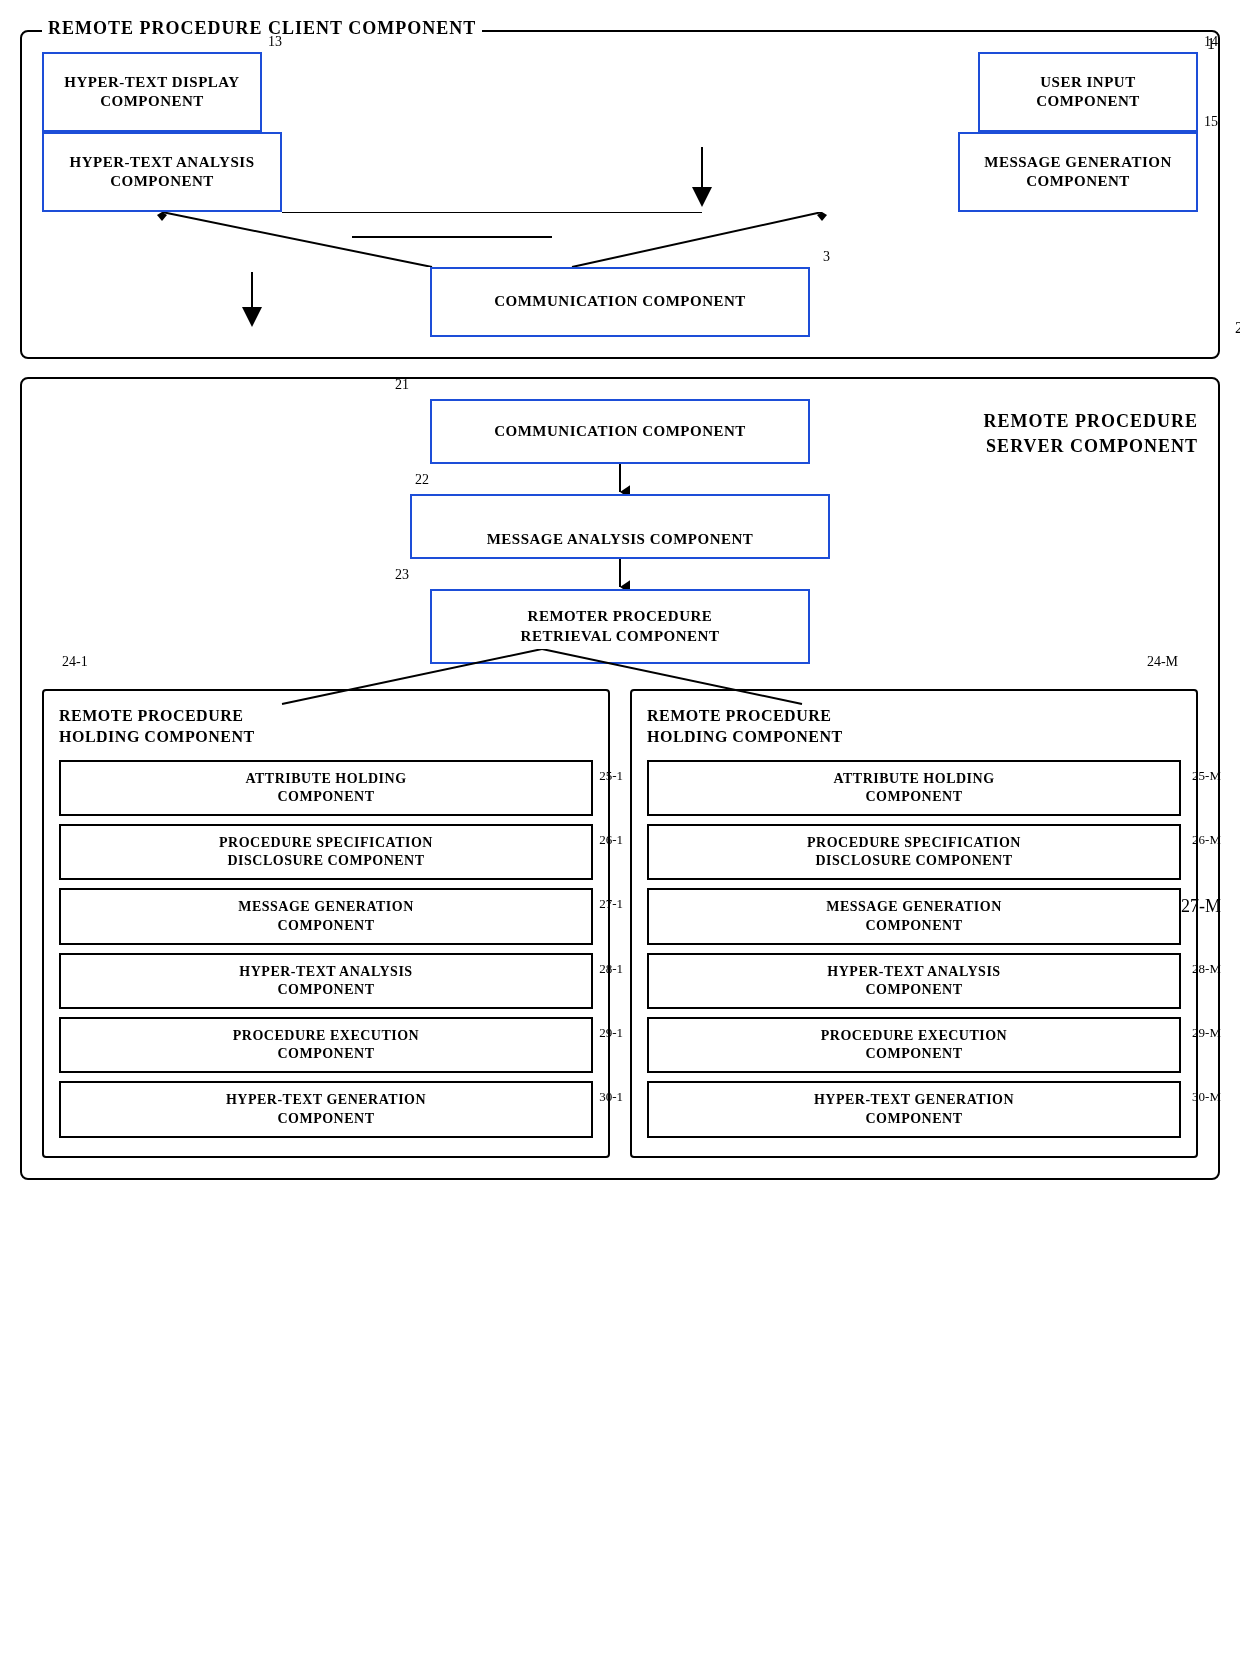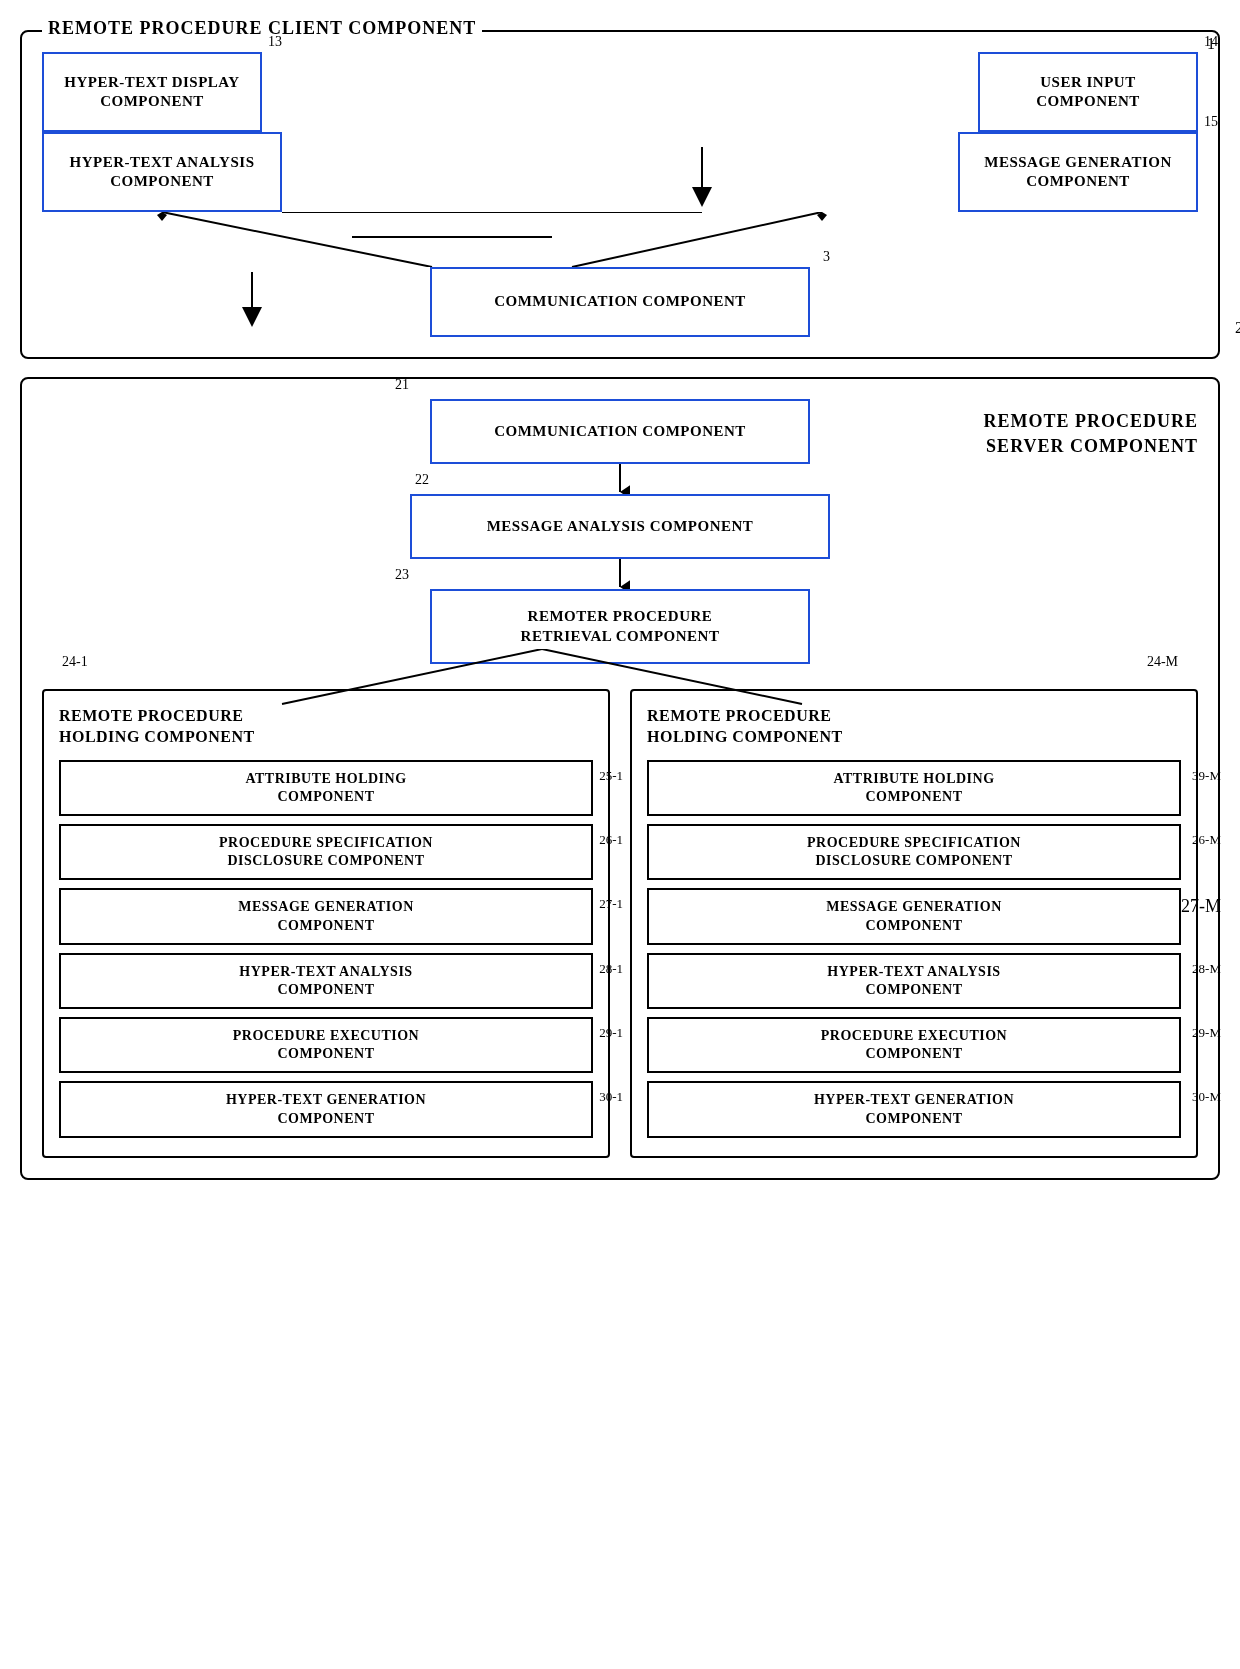--- a/index.html
+++ b/index.html
@@ -287,21 +287,21 @@
             <marker id="arr-down1" markerWidth="8" markerHeight="6" refX="4" refY="6" orient="auto">
               <polygon points="0 0, 8 0, 4 6" fill="#000"></polygon>
             </marker>
           </defs>
           <line x1="10" y1="0" x2="10" y2="28" stroke="#000" stroke-width="2" marker-end="url(#arr-down1)"></line>
         </svg>
       </div>
 
       <div style="position:relative;display:inline-block;margin-bottom:0;">
         <span style="position:absolute;top:-22px;left:-35px;font-size:14px;margin-left:40px;">22</span>
-        <div class="component-box" style="width:420px;height:65px;">
+        <div class="component-box" style="width:420px;height:65px;align-items:flex-end;">
           <span>MESSAGE ANALYSIS COMPONENT</span>
         </div>
       </div>
 
       <div style="height:30px;display:flex;align-items:center;justify-content:center;width:380px;">
         <svg width="20" height="30">
           <defs>
             <marker id="arr-down2" markerWidth="8" markerHeight="6" refX="4" refY="6" orient="auto">
               <polygon points="0 0, 8 0, 4 6" fill="#000"></polygon>
             </marker>
@@ -369,21 +369,21 @@
               <div class="holding-inner-box">HYPER-TEXT GENERATION<br>COMPONENT</div>
               <span style="position:absolute;top:8px;right:-30px;font-size:13px;">30-1</span>
             </div>
           </div>
 
           <div class="holding-column">
             <div class="holding-column-title">REMOTE PROCEDURE<br>HOLDING COMPONENT</div>
 
             <div style="position:relative;">
               <div class="holding-inner-box">ATTRIBUTE HOLDING<br>COMPONENT</div>
-              <span style="position:absolute;top:8px;right:-40px;font-size:13px;">39-M</span>
+              <span style="position:absolute;top:8px;right:-40px;font-size:13px;">25-M</span>
             </div>
 
             <div style="position:relative;">
               <div class="holding-inner-box">PROCEDURE SPECIFICATION<br>DISCLOSURE COMPONENT</div>
               <span style="position:absolute;top:8px;right:-40px;font-size:13px;">26-M</span>
             </div>
 
             <div style="position:relative;">
               <div class="holding-inner-box">MESSAGE GENERATION<br>COMPONENT</div>
               <span style="position:absolute;top:8px;right:-40px;font-size:18px;margin-left:45px;">27-M</span>

